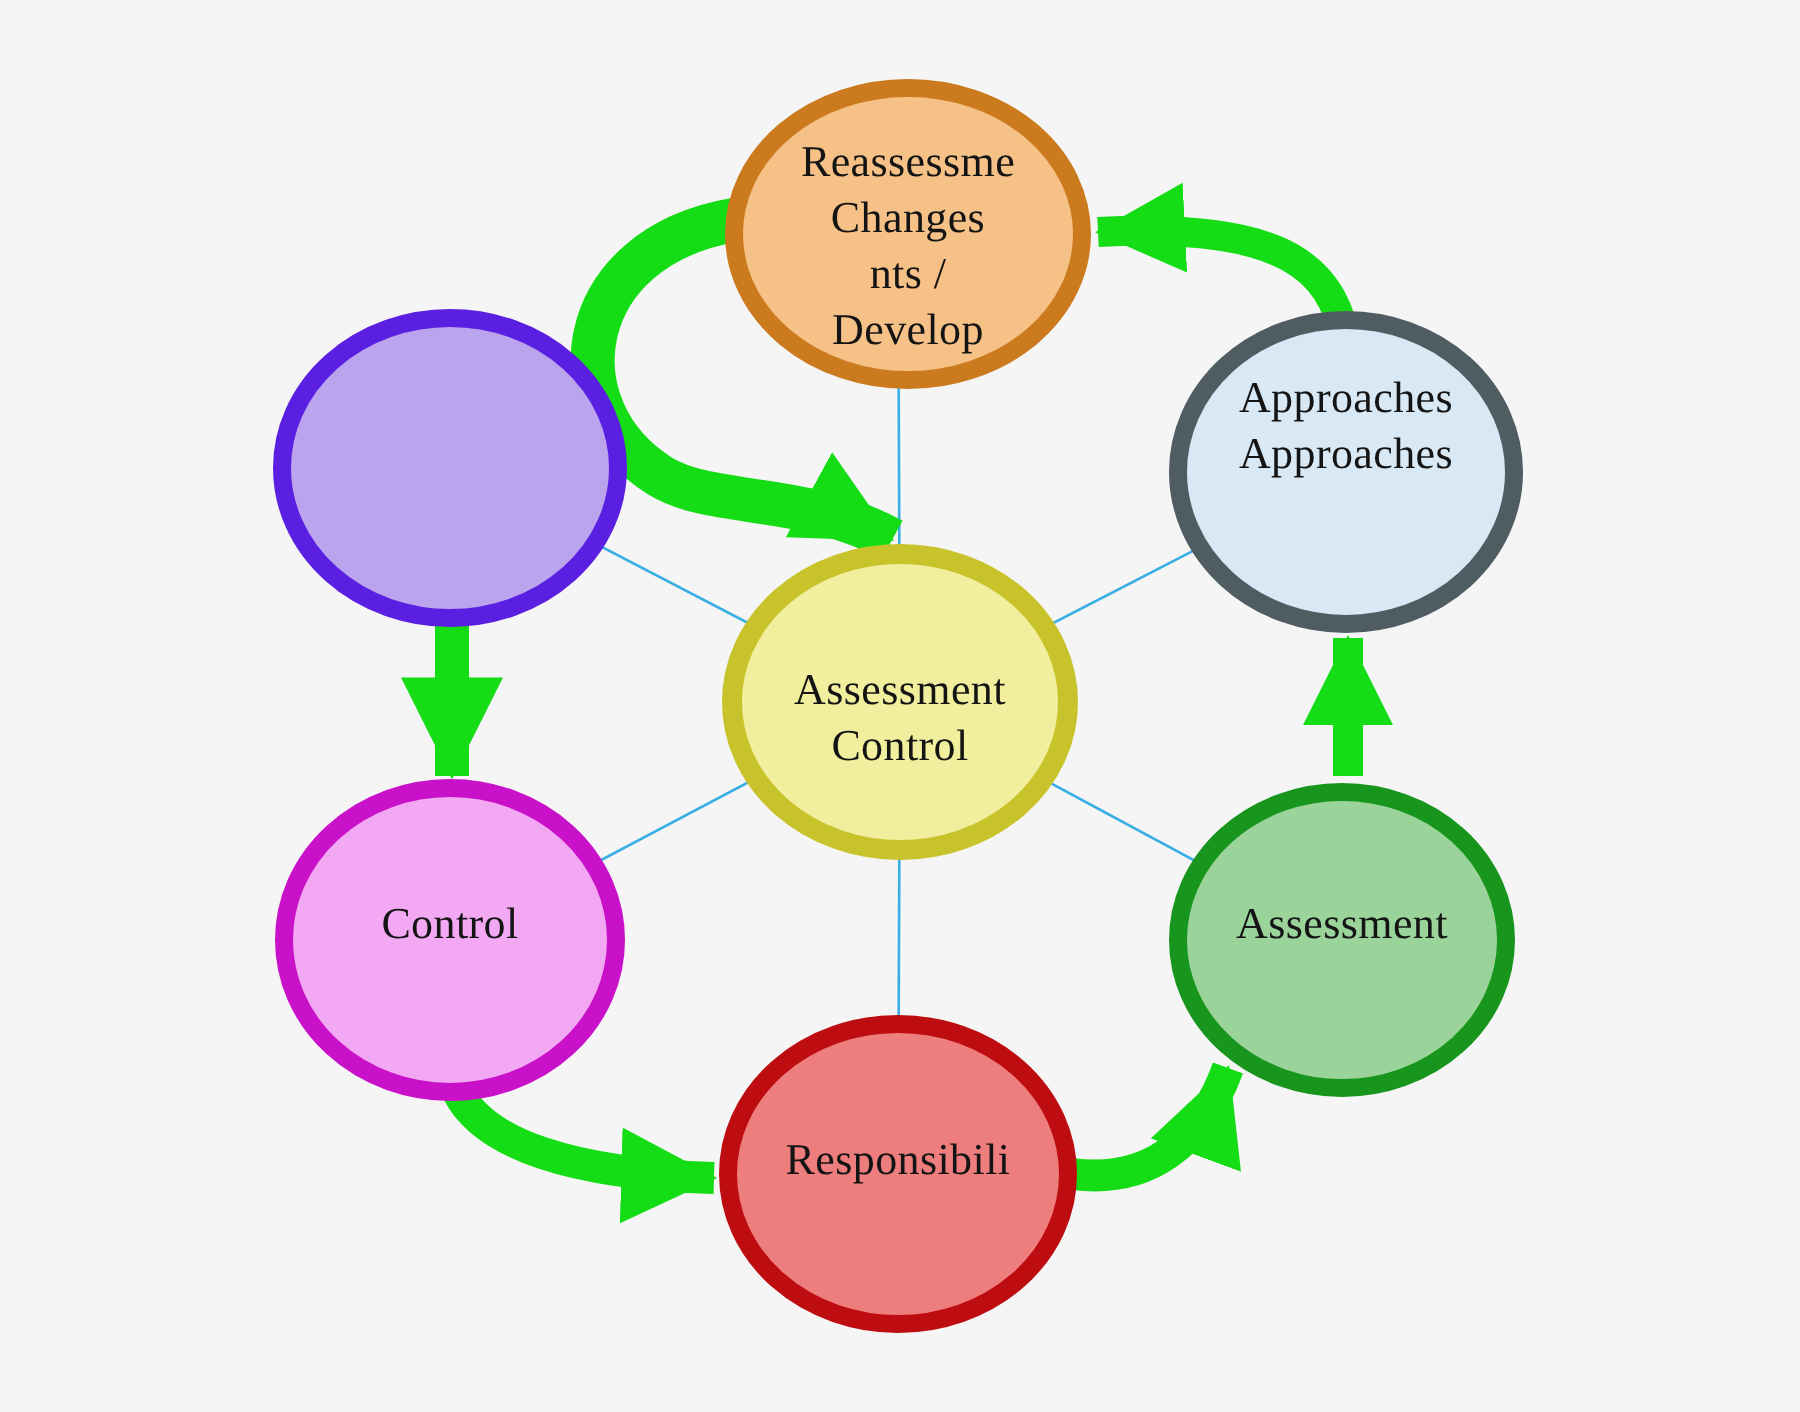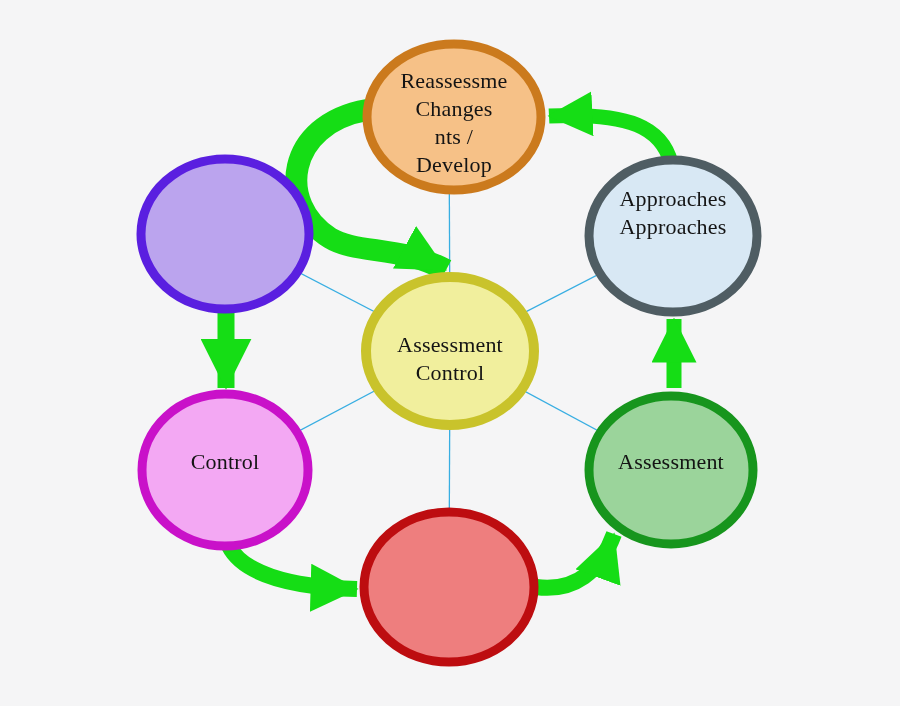--- a/index.html
+++ b/index.html
@@ -80,15 +80,16 @@
 
   <div class="label" style="left:135px;top:448px">
     <span class="line">Control</span>
   </div>
 
   <div class="label" style="left:581px;top:448px">
     <span class="line">Assessment</span>
   </div>
 
   <div class="label" style="left:359px;top:566px">
+    <span class="line">Responsibili</span>
   </div>
 
 </div>
 
 </body></html>

